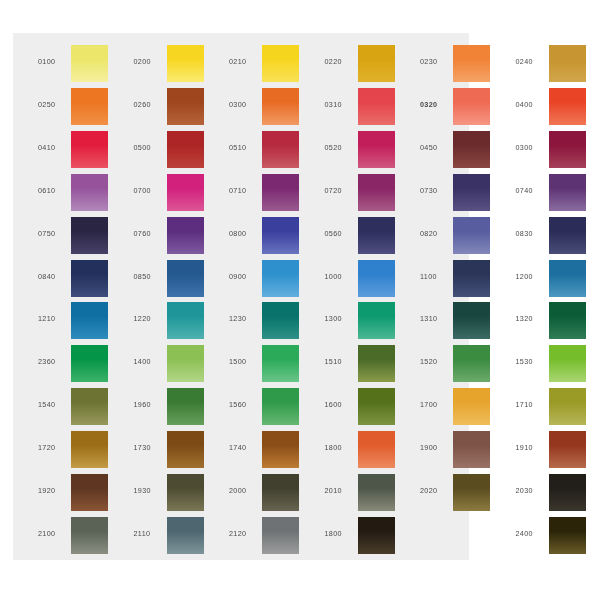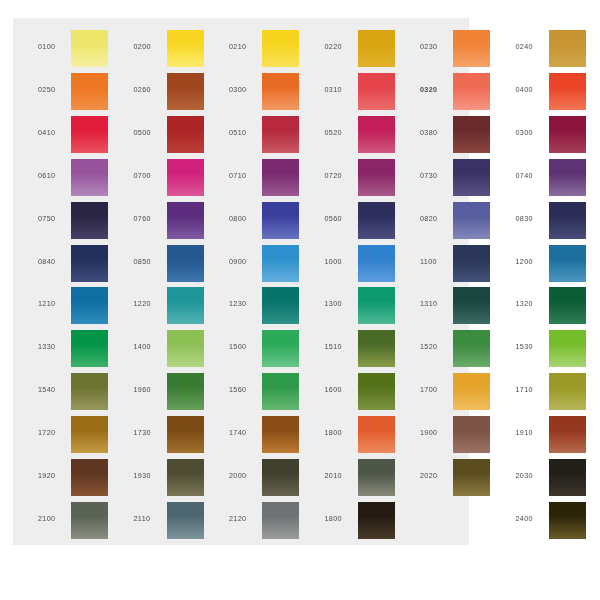--- a/index.html
+++ b/index.html
@@ -6,21 +6,21 @@
     margin: 0;
     padding: 0;
     width: 600px;
     height: 600px;
     background: #ffffff;
     font-family: "Liberation Sans", sans-serif;
   }
   #chart-panel {
     position: absolute;
     left: 13px;
-    top: 18px;
+    top: 33px;
     width: 456px;
     height: 527px;
     background: #eeeeee;
     box-sizing: border-box;
   }
   #swatch-grid {
     position: absolute;
     left: 0;
     top: 0;
     width: 100%;
@@ -115,21 +115,21 @@
       </div>
       <div class="swatch-cell" style="left: 202px; top: 94.8px;">
         <div class="swatch-label">0510</div>
         <div class="swatch-chip" style="background: linear-gradient(rgb(182, 41, 63) 0%, rgb(182, 41, 63) 38%, rgb(200, 90, 99) 100%);"></div>
       </div>
       <div class="swatch-cell" style="left: 297.5px; top: 94.8px;">
         <div class="swatch-label">0520</div>
         <div class="swatch-chip" style="background: linear-gradient(rgb(194, 30, 89) 0%, rgb(194, 30, 89) 38%, rgb(208, 87, 127) 100%);"></div>
       </div>
       <div class="swatch-cell" style="left: 393px; top: 94.8px;">
-        <div class="swatch-label">0380</div>
+        <div class="swatch-label">0450</div>
         <div class="swatch-chip" style="background: linear-gradient(rgb(107, 43, 44) 0%, rgb(107, 43, 44) 38%, rgb(138, 70, 65) 100%);"></div>
       </div>
       <div class="swatch-cell" style="left: 488.5px; top: 94.8px;">
         <div class="swatch-label">0300</div>
         <div class="swatch-chip" style="background: linear-gradient(rgb(140, 21, 61) 0%, rgb(140, 21, 61) 38%, rgb(166, 64, 89) 100%);"></div>
       </div>
       <div class="swatch-cell" style="left: 11px; top: 137.7px;">
         <div class="swatch-label">0610</div>
         <div class="swatch-chip" style="background: linear-gradient(rgb(150, 83, 156) 0%, rgb(150, 83, 156) 38%, rgb(178, 136, 187) 100%);"></div>
       </div>
@@ -219,21 +219,21 @@
       </div>
       <div class="swatch-cell" style="left: 393px; top: 266.4px;">
         <div class="swatch-label">1310</div>
         <div class="swatch-chip" style="background: linear-gradient(rgb(25, 70, 63) 0%, rgb(25, 70, 63) 38%, rgb(60, 107, 99) 100%);"></div>
       </div>
       <div class="swatch-cell" style="left: 488.5px; top: 266.4px;">
         <div class="swatch-label">1320</div>
         <div class="swatch-chip" style="background: linear-gradient(rgb(12, 92, 56) 0%, rgb(12, 92, 56) 38%, rgb(46, 125, 85) 100%);"></div>
       </div>
       <div class="swatch-cell" style="left: 11px; top: 309.3px;">
-        <div class="swatch-label">1330</div>
+        <div class="swatch-label">2360</div>
         <div class="swatch-chip" style="background: linear-gradient(rgb(4, 149, 72) 0%, rgb(4, 149, 72) 38%, rgb(60, 178, 105) 100%);"></div>
       </div>
       <div class="swatch-cell" style="left: 106.5px; top: 309.3px;">
         <div class="swatch-label">1400</div>
         <div class="swatch-chip" style="background: linear-gradient(rgb(140, 192, 85) 0%, rgb(140, 192, 85) 38%, rgb(178, 214, 134) 100%);"></div>
       </div>
       <div class="swatch-cell" style="left: 202px; top: 309.3px;">
         <div class="swatch-label">1500</div>
         <div class="swatch-chip" style="background: linear-gradient(rgb(43, 171, 89) 0%, rgb(43, 171, 89) 38%, rgb(105, 197, 138) 100%);"></div>
       </div>

